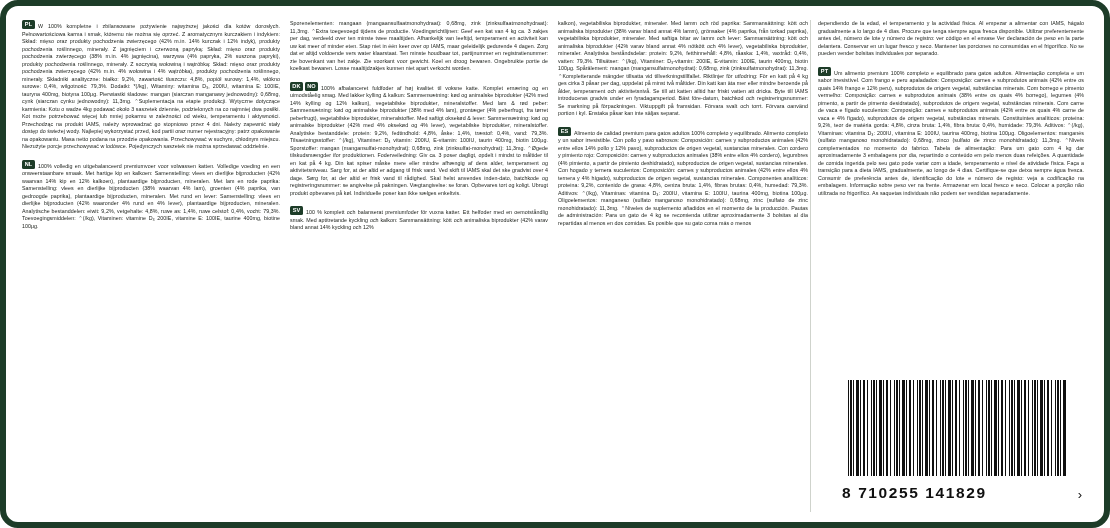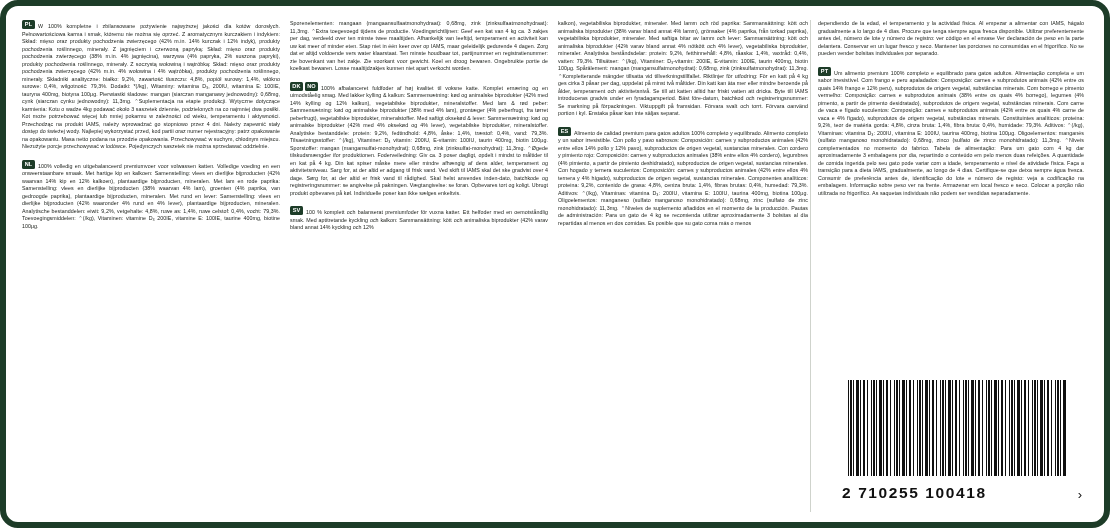--- a/index.html
+++ b/index.html
@@ -149,19 +149,19 @@
       <div class="vline"></div>
       <div class="block">
         <p class="para">dependiendo de la edad, el temperamento y la actividad física. Al empezar a alimentar con IAMS, hágalo gradualmente a lo largo de 4 días. Procure que tenga siempre agua fresca disponible. Utilizar preferentemente antes del, número de lote y número de registro: ver código en el envase Ver declaración de peso en la parte delantera. Conservar en un lugar fresco y seco. Mantener las porciones no consumidas en el frigorífico. No se pueden vender bolsitas individuales por separado.</p>
       </div>
       <div class="block">
         <p class="para"><span class="flag">PT</span><span>Um alimento premium 100% completo e equilibrado para gatos adultos. Alimentação completa e um sabor irresistível. Com frango e peru apaladados: Composição: carnes e subprodutos animais (42% entre os quais 14% frango e 12% peru), subprodutos de origem vegetal, substâncias minerais. Com borrego e pimento vermelho: Composição: carnes e subprodutos animais (38% entre os quais 4% borrego), legumes (4% pimento, a partir de pimento desidratado), subprodutos de origem vegetal, substâncias minerais. Com carne de vaca e fígado suculentos: Composição: carnes e subprodutos animais (42% entre os quais 4% carne de vaca e 4% fígado), subprodutos de origem vegetal, substâncias minerais. Constituintes analíticos: proteina: 9,2%, teor de matéria gorda: 4,8%, cinza bruta: 1,4%, fibra bruta: 0,4%, humidade: 79,3%. Aditivos: ⌃(/kg), Vitaminas: vitamina D₃: 200IU, vitamina E: 100IU, taurina 400mg, biotina 100μg. Oligoelementos: manganés (sulfato manganoso monohidratado): 0,68mg, zinco (sulfato de zinco monohidratado): 11,3mg. ⌃Níveis complementados no momento do fabrico. Tabela de alimentação: Para um gato com 4 kg dar aproximadamente 3 embalagens por dia, repartindo o conteúdo em pelo menos duas refeições. A quantidade de comida ingerida pelo seu gato pode variar com a idade, temperamento e nível de atividade física. Faça a transição para a dieta IAMS, gradualmente, ao longo de 4 dias. Certifique-se que deixa sempre água fresca. Consumir de preferência antes de, identificação do lote e número de registo: veja a codificação na embalagem. Informação sobre peso ver na frente. Armazenar em local fresco e seco. Colocar a porção não utilizada no frigorífico. As saquetas individuais não podem ser vendidas separadamente.</span></p>
       </div>
 
       <div class="barcode-wrap">
         <div class="barcode"></div>
-        <div class="barcode-num">2 710255 100418</div>
+        <div class="barcode-num">8 710255 141829</div>
         <div class="barcode-caret">›</div>
       </div>
     </div>
 
   </div>
 </div>
 
 </body></html>

